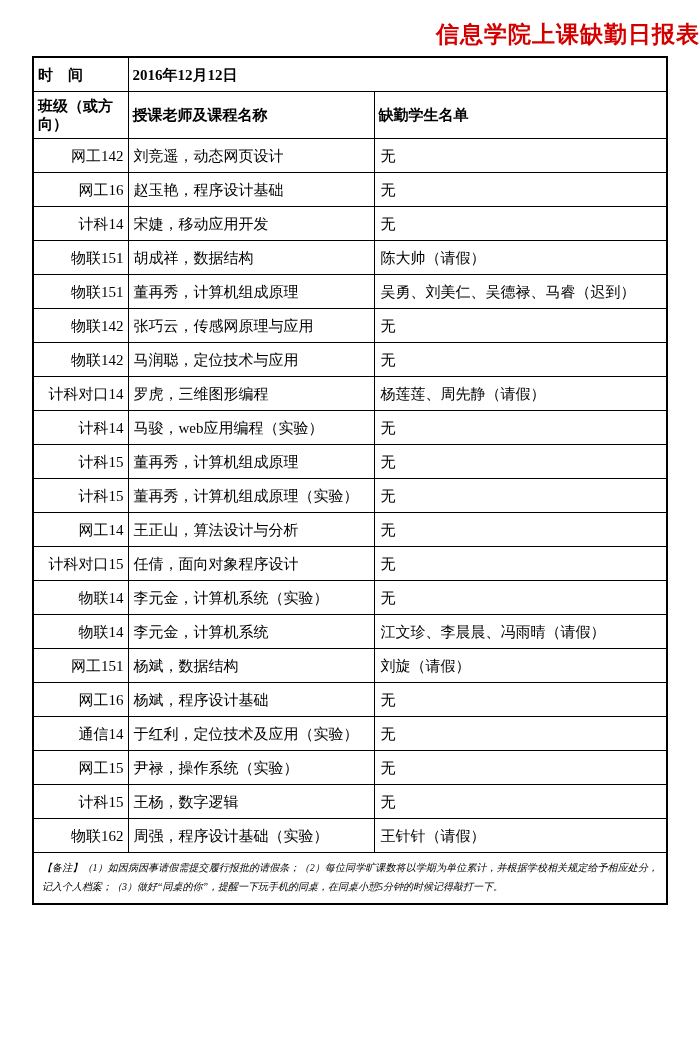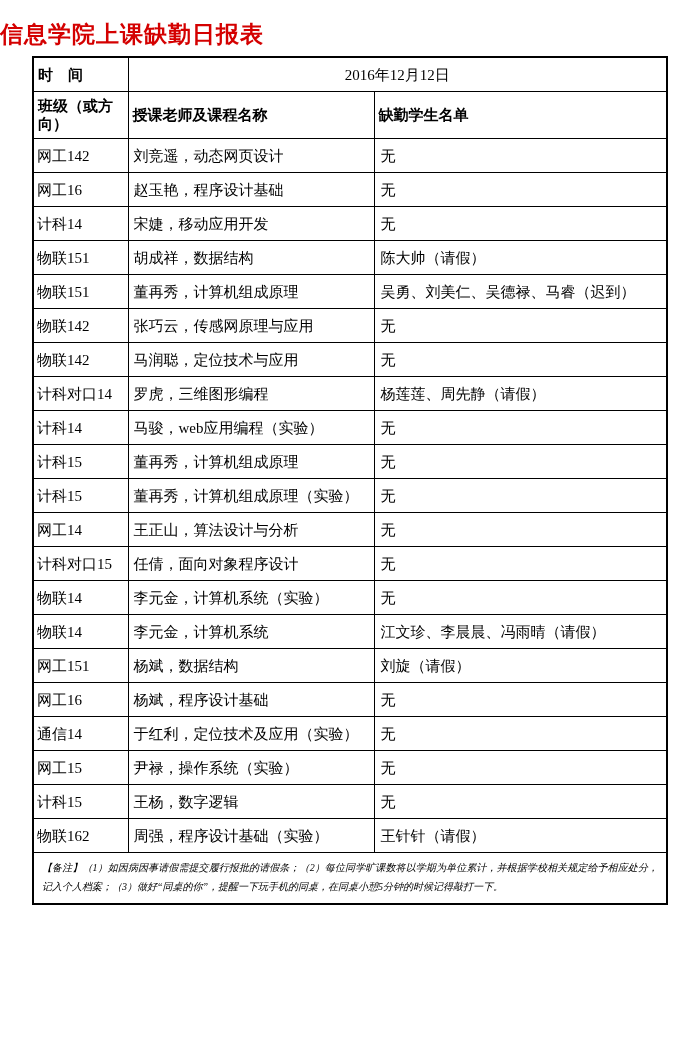--- a/index.html
+++ b/index.html
@@ -12,21 +12,21 @@
     color: #000000;
     overflow: hidden;
   }
   .page {
     width: 700px;
     height: 1063px;
     box-sizing: border-box;
     padding-top: 20px;
   }
   .title {
-    text-align: left;
+    text-align: right;
     font-size: 23px;
     font-weight: 700;
     color: #d40000;
     line-height: 30px;
     margin: 0 0 6px 0;
     letter-spacing: 1px;
   }
   table.report {
     border-collapse: collapse;
     table-layout: fixed;
@@ -43,25 +43,24 @@
     overflow: hidden;
   }
   tr.r-time td { height: 33px; }
   tr.r-cols td { height: 46px; }
   tr.r-data td { height: 33px; white-space: nowrap; }
   .hdr {
     font-weight: 700;
     white-space: normal;
   }
   .date-cell {
-    text-align: center;
-    font-weight: 400;
+    font-weight: 700;
     margin-left: 36px;
   }
-  .c-class { padding-left: 3px !important; }
+  .c-class { padding-left: 3px !important; text-align: right; }
   .c-course { padding-left: 5px !important; }
   .c-absent { padding-left: 6px !important; }
   tr.r-note td.note {
     font-style: italic;
     white-space: normal;
     line-height: 19px;
     padding: 5px 8px 7px 8px;
     font-size: 10px;
     height: auto;
     text-align: justify;

